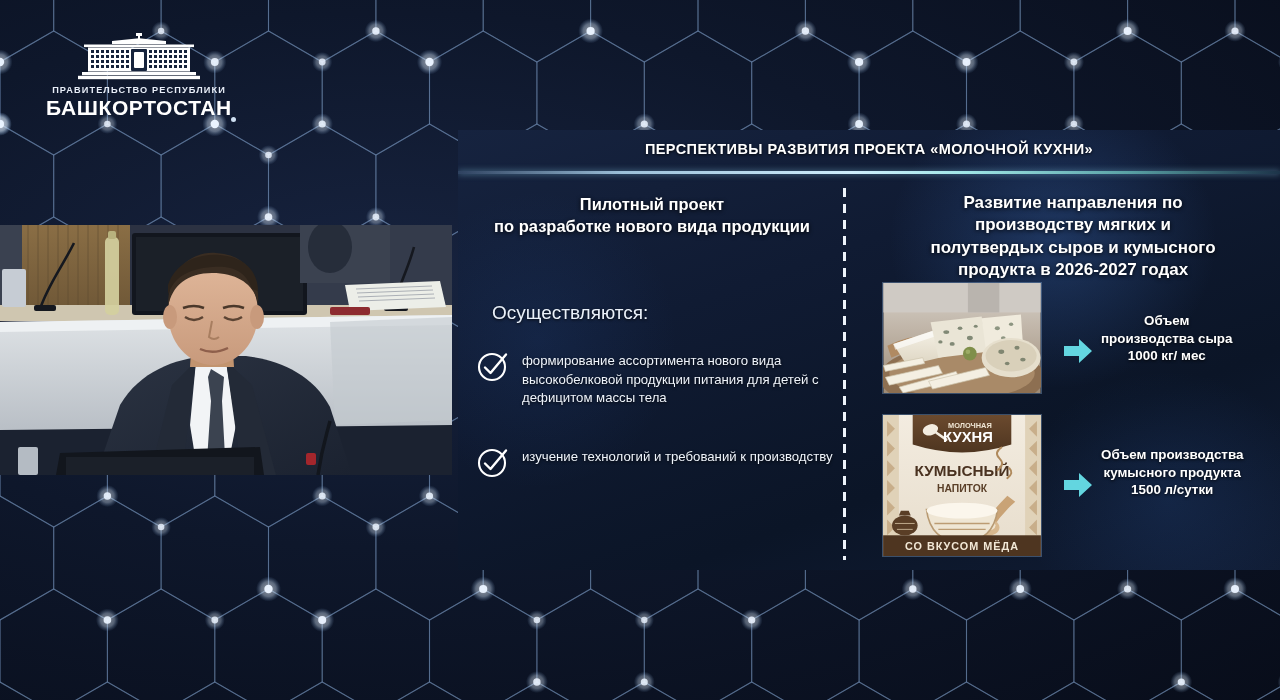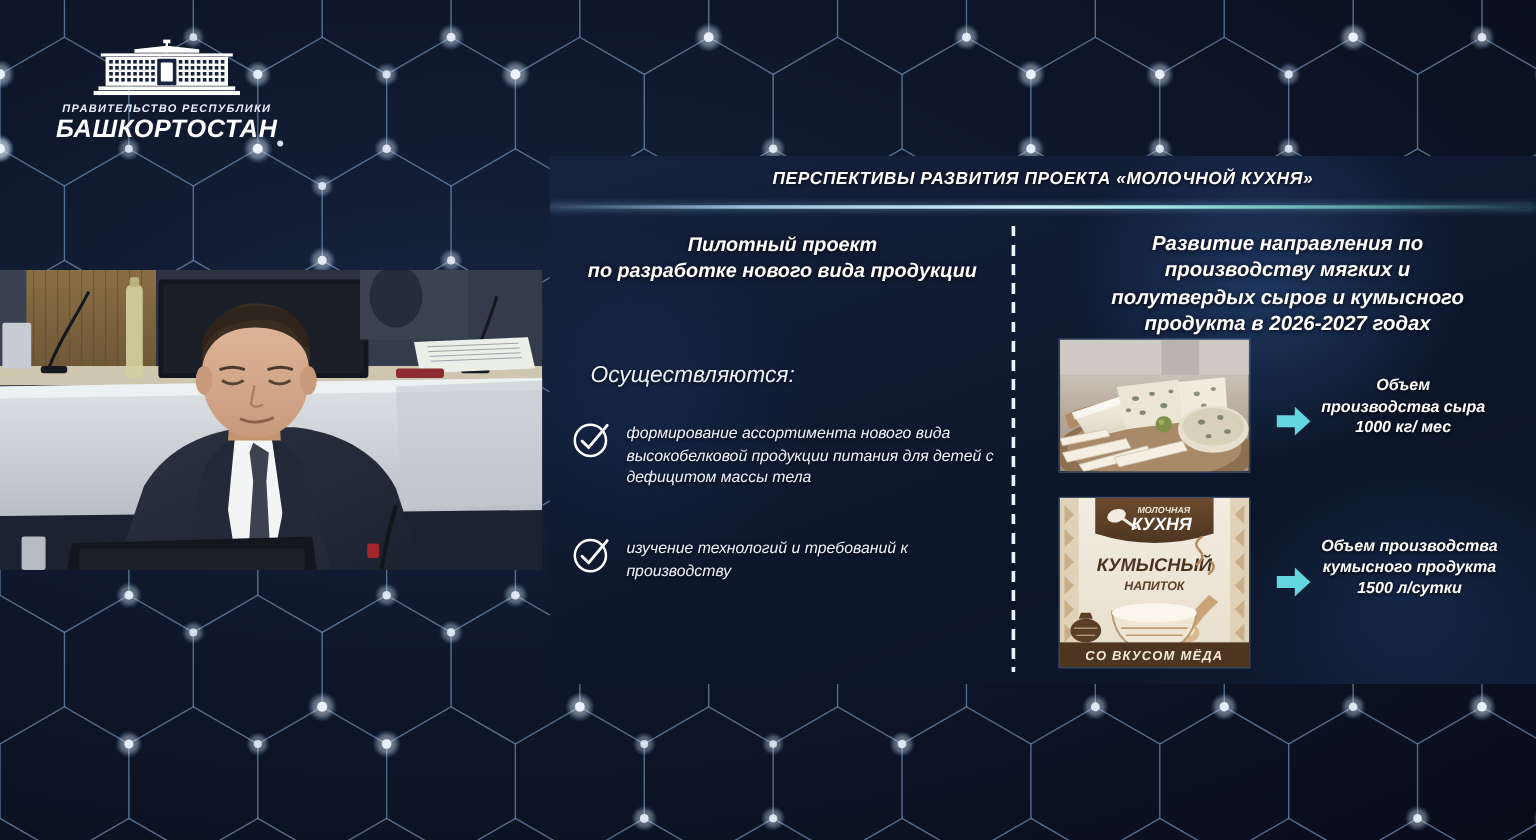--- a/index.html
+++ b/index.html
@@ -5,21 +5,21 @@
   * { margin:0; padding:0; box-sizing:border-box; }
   html,body { width:1280px; height:700px; overflow:hidden; }
   body {
     font-family:"Liberation Sans", sans-serif;
     background:#0d1526;
     position:relative;
   }
 
   
   #stage { position:absolute; inset:0; width:1280px; height:700px;
-           background:radial-gradient(ellipse at 30% 40%, #17233f 0%, #0e172b 45%, #080d1a 100%); overflow:hidden;font-style:italic; }
+           background:radial-gradient(ellipse at 30% 40%, #17233f 0%, #0e172b 45%, #080d1a 100%); overflow:hidden; }
   #hexlayer { position:absolute; inset:0; }
   #hexlayer svg { display:block; width:1280px; height:700px; }
 
   
   #logo { position:absolute; left:46px; top:32px; width:186px; height:96px;
           display:flex; flex-direction:column; align-items:center; }
   #logo .bldg { width:130px; height:50px; }
   #logo .l1 { color:#e8eef8; font-size:9.2px; font-weight:bold; letter-spacing:1.1px;
               margin-top:3px; white-space:nowrap; }
   #logo .l2 { color:#ffffff; font-size:21px; font-weight:bold; letter-spacing:0.6px;
@@ -653,21 +653,21 @@
       <path d="M318 250 C322 222, 326 212, 330 196" stroke="#12161d" stroke-width="3.4" fill="none"></path>
       <rect x="306" y="228" width="10" height="12" rx="2" fill="#a3262c"></rect>
     </svg>
   </div>
 
   <div id="slide">
     <div class="glow1"></div>
     <div class="glow2"></div>
     <div class="glow3"></div>
 
-    <div class="slide-title">ПЕРСПЕКТИВЫ РАЗВИТИЯ ПРОЕКТА «МОЛОЧНОЙ КУХНЯ»</div>
+    <div class="slide-title">ПЕРСПЕКТИВЫ РАЗВИТИЯ ПРОЕКТА «МОЛОЧНОЙ КУХНИ»</div>
     <div class="title-rule"></div>
     <div class="divider"></div>
 
     <div class="col-head" id="head-left">
       <span>Пилотный проект</span><br>
       <span>по разработке нового вида продукции</span>
     </div>
 
     <div class="intro">Осуществляются:</div>
 

